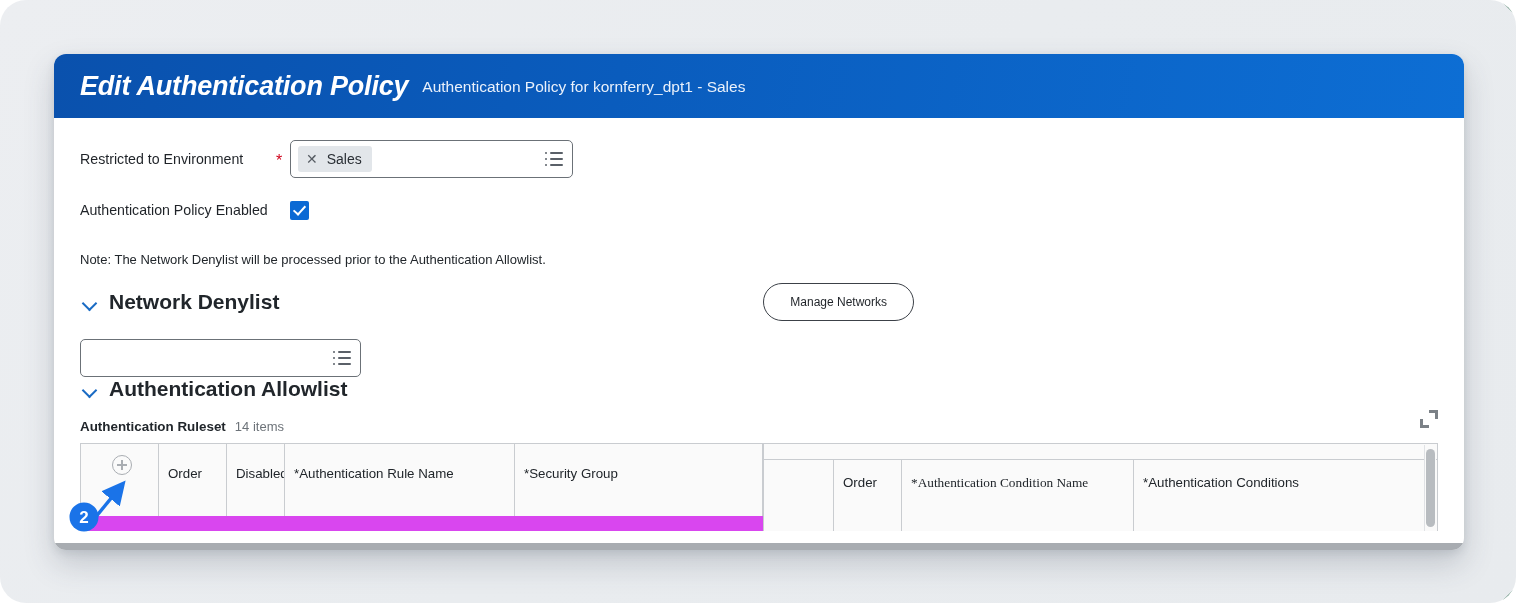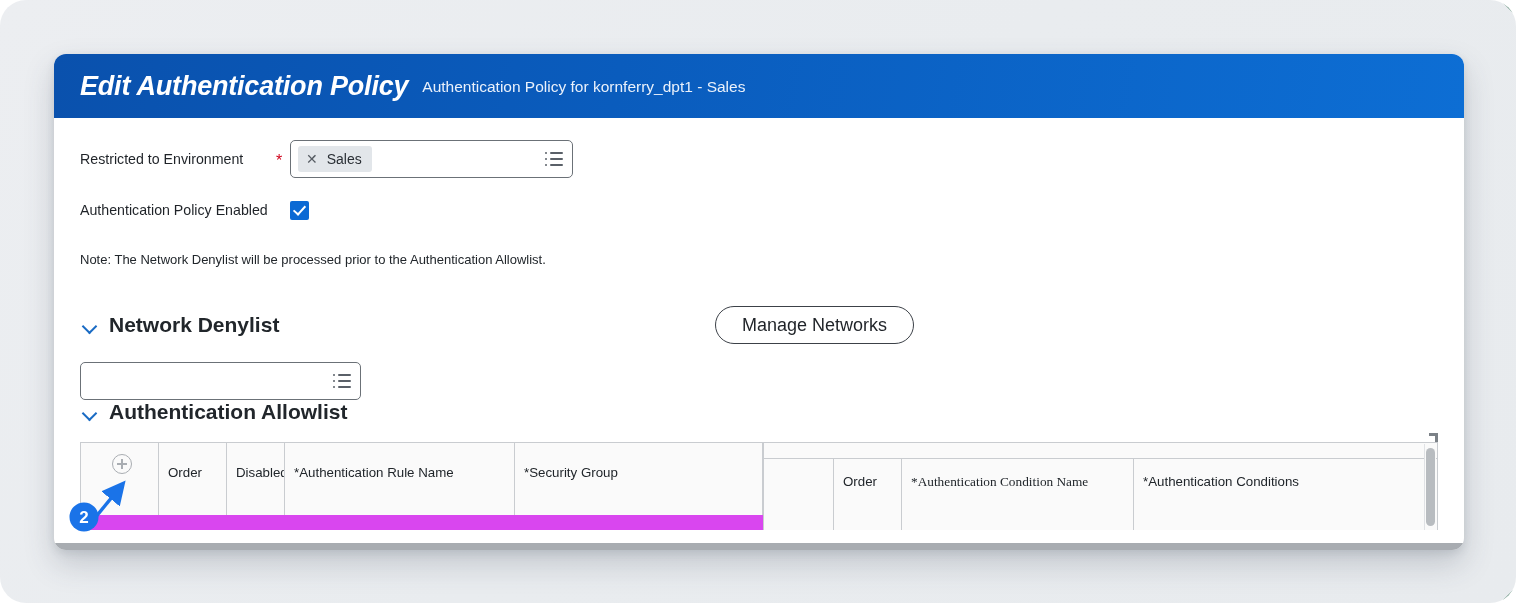--- a/index.html
+++ b/index.html
@@ -203,31 +203,31 @@
   }
   .section-title {
     font-size: 21px;
     font-weight: bold;
     color: #21262b;
   }
   .section-head-row {
     display: flex;
     align-items: center;
     justify-content: space-between;
-    margin-top: 39px;
+    margin-top: 16px;
   }
   .section-head-row .section-head { margin-top: 0; }
 
   .btn-pill {
     border: 1px solid #3c4148;
     border-radius: 19px;
     height: 38px;
     padding: 0 26px;
     background: #fff;
-    font-size: 18px;
+    font-size: 12px;
     color: #1f2328;
     font-family: "Liberation Sans", sans-serif;
     cursor: pointer;
     margin-right: 524px;
   }
 
   .deny-input-wrap { margin-top: 18px; }
 
   
   #grid-block { margin-top: 18px; position: relative; }
@@ -414,20 +414,24 @@
           </div>
       </div>
     </div>
 
     <div class="section-head">
       <div class="chevron"></div>
       <div class="section-title">Authentication Allowlist</div>
     </div>
 
     <div id="grid-block">
+      <div class="grid-caption">
+        <span class="cap-title">Authentication Ruleset</span>
+        <span class="cap-count">14 items</span>
+      </div>
 
       <div id="expand-icon">
         <div class="c c1"></div>
           <div class="c c2"></div>
       </div>
 
       <div id="grid">
         <div id="grid-inner">
 
           <div class="hdr-cell col-add">

